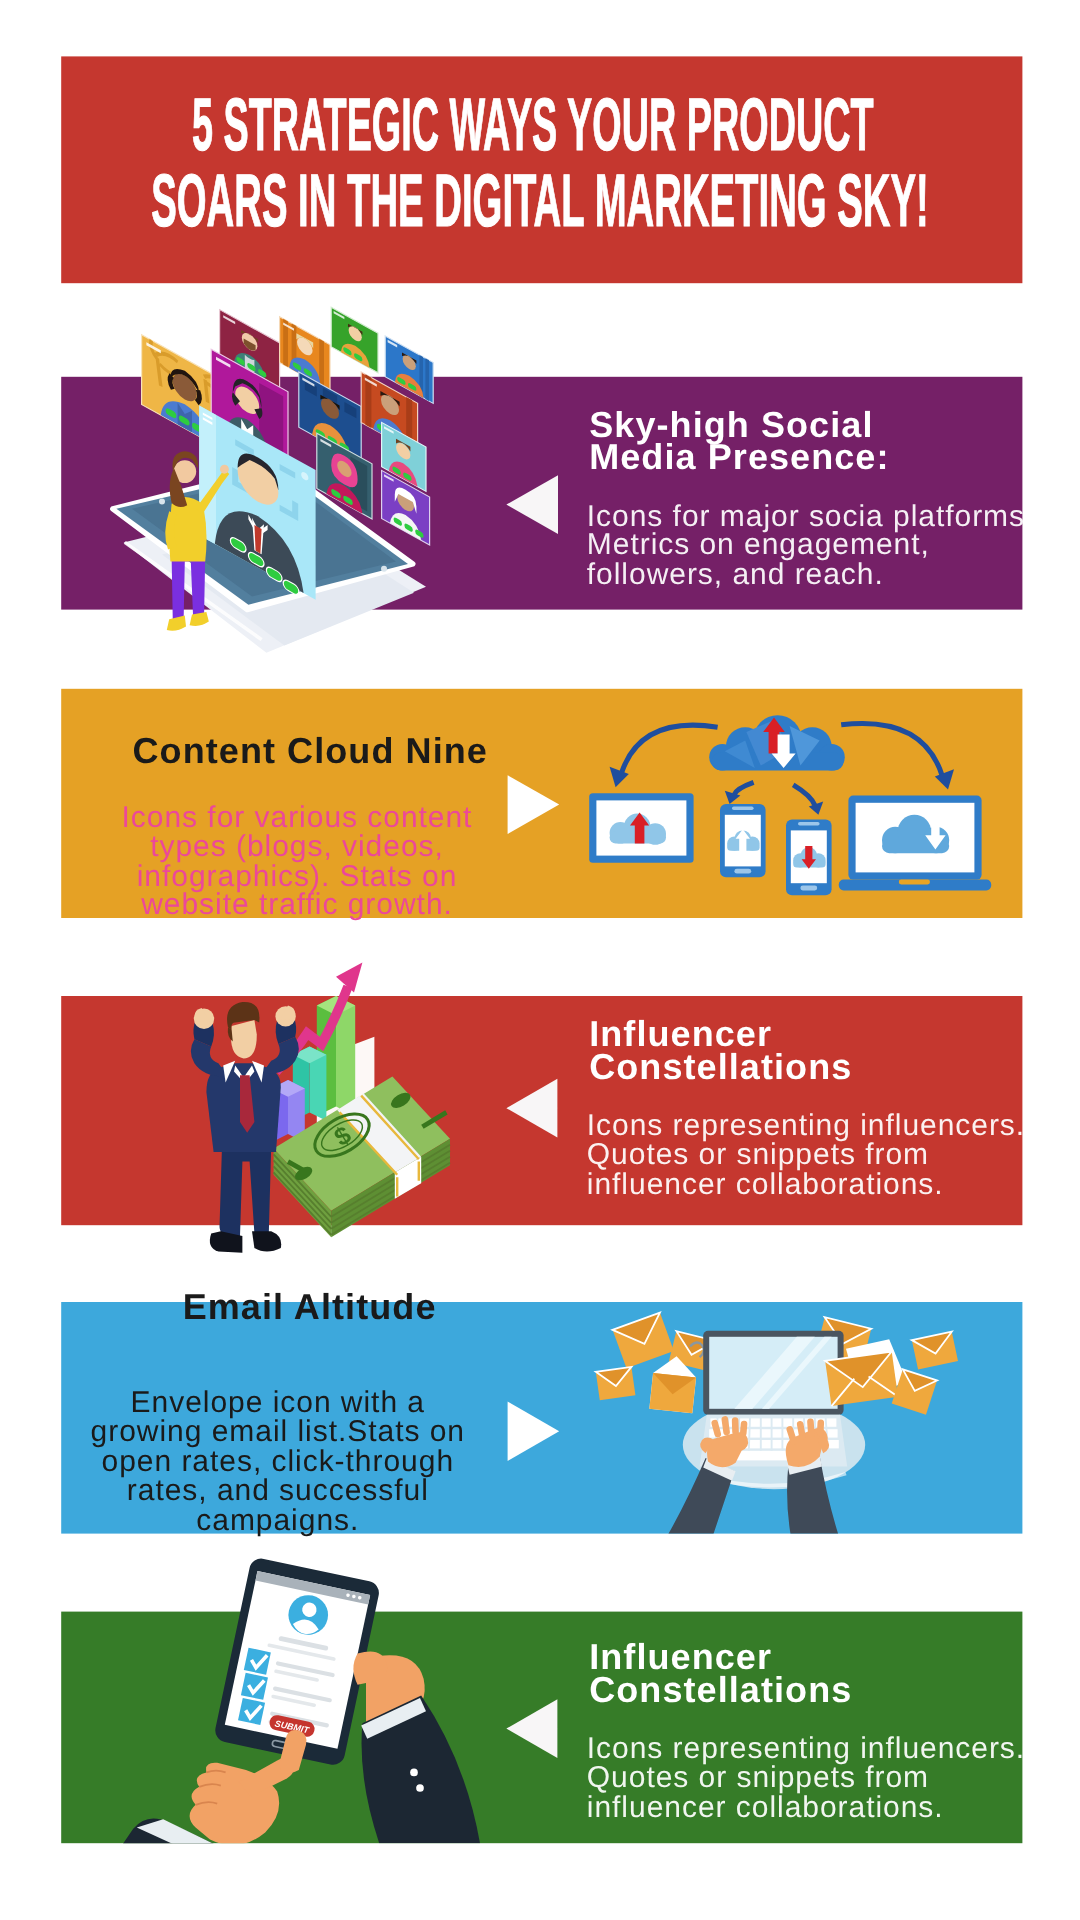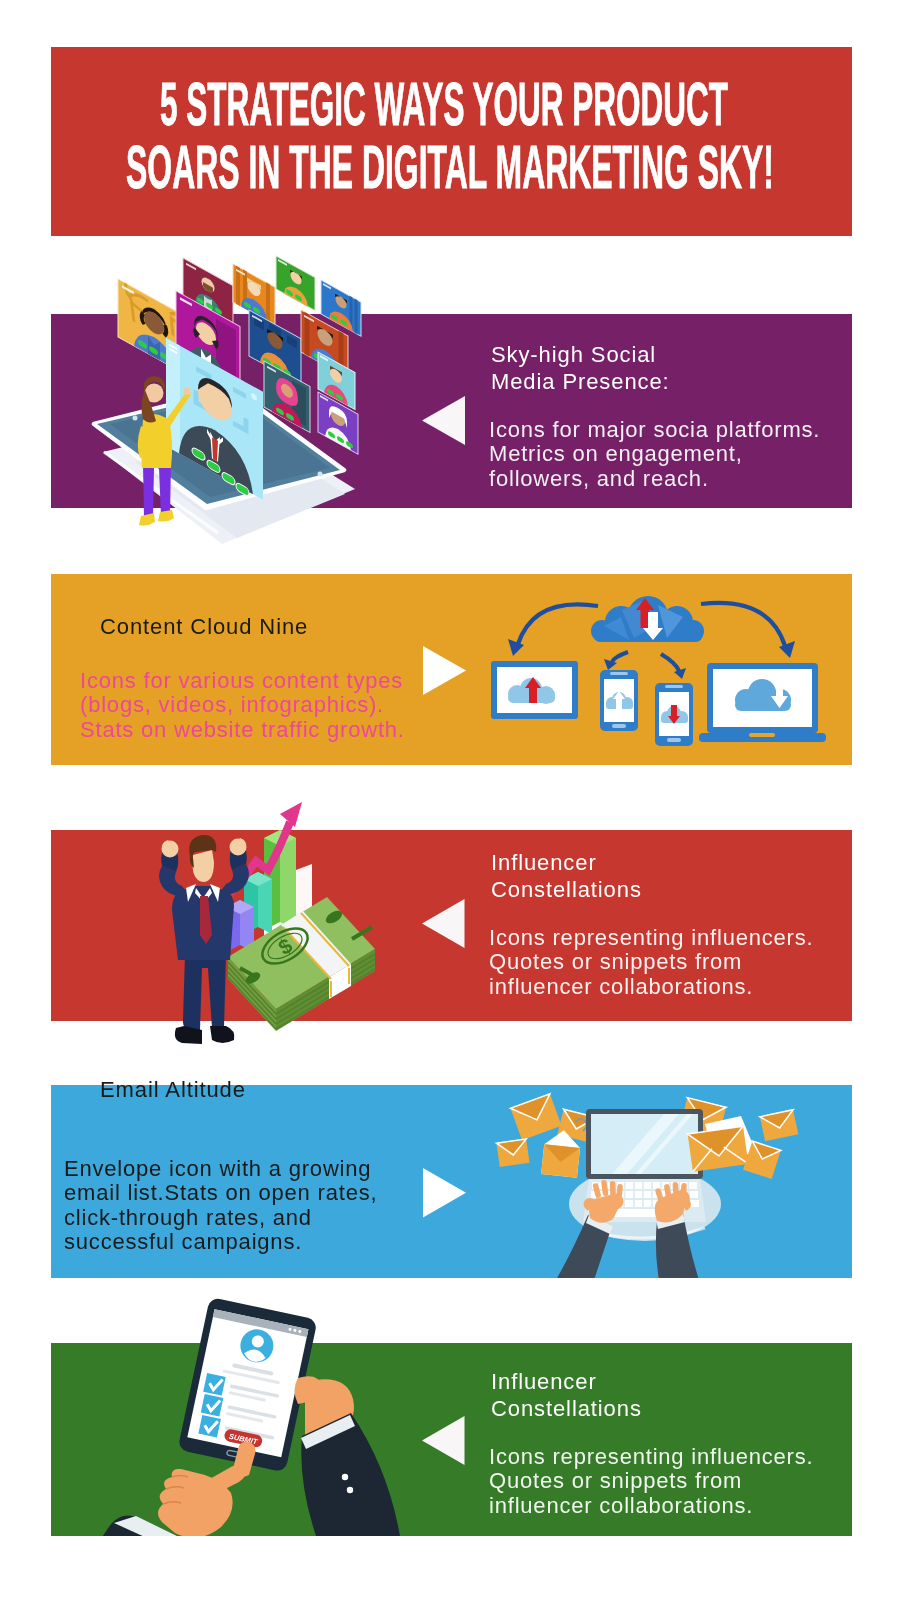--- a/index.html
+++ b/index.html
@@ -4,24 +4,24 @@
 <style>
 html,body{margin:0;padding:0}
 body{width:900px;height:1600px;position:relative;background:#fff;font-family:"Liberation Sans",sans-serif;overflow:hidden}
 .band{position:absolute;left:51px;width:801px}
 #b1{top:47px;height:189px;background:#c5372f}
 #b2{top:314px;height:194px;background:#752067}
 #b3{top:574px;height:191px;background:#e5a125}
 #b4{top:830px;height:191px;background:#c5372f}
 #b5{top:1085px;height:193px;background:#3da8dc}
 #b6{top:1343px;height:193px;background:#367c28}
-.title{position:absolute;font-weight:normal;font-size:22px;line-height:27.2px;color:#fff;letter-spacing:.9px;white-space:pre-line}
-.body{position:absolute;font-size:22px;line-height:24.4px;color:rgba(255,255,255,.93);letter-spacing:.8px;white-space:pre-line}
+.title{position:absolute;font-weight:bold;font-size:30px;line-height:27.2px;color:#fff;letter-spacing:.9px;white-space:pre-line}
+.body{position:absolute;font-size:25px;line-height:24.4px;color:rgba(255,255,255,.93);letter-spacing:.8px;white-space:pre-line}
 .dark{color:#1a1a1a}
-.rt{text-align:left}
+.rt{text-align:center}
 #ov{position:absolute;top:0;left:0}
 </style>
 </head>
 <body>
 <div class="band" id="b1"></div>
 <div class="band" id="b2"></div>
 <div class="band" id="b3"></div>
 <div class="band" id="b4"></div>
 <div class="band" id="b5"></div>
 <div class="band" id="b6"></div>

